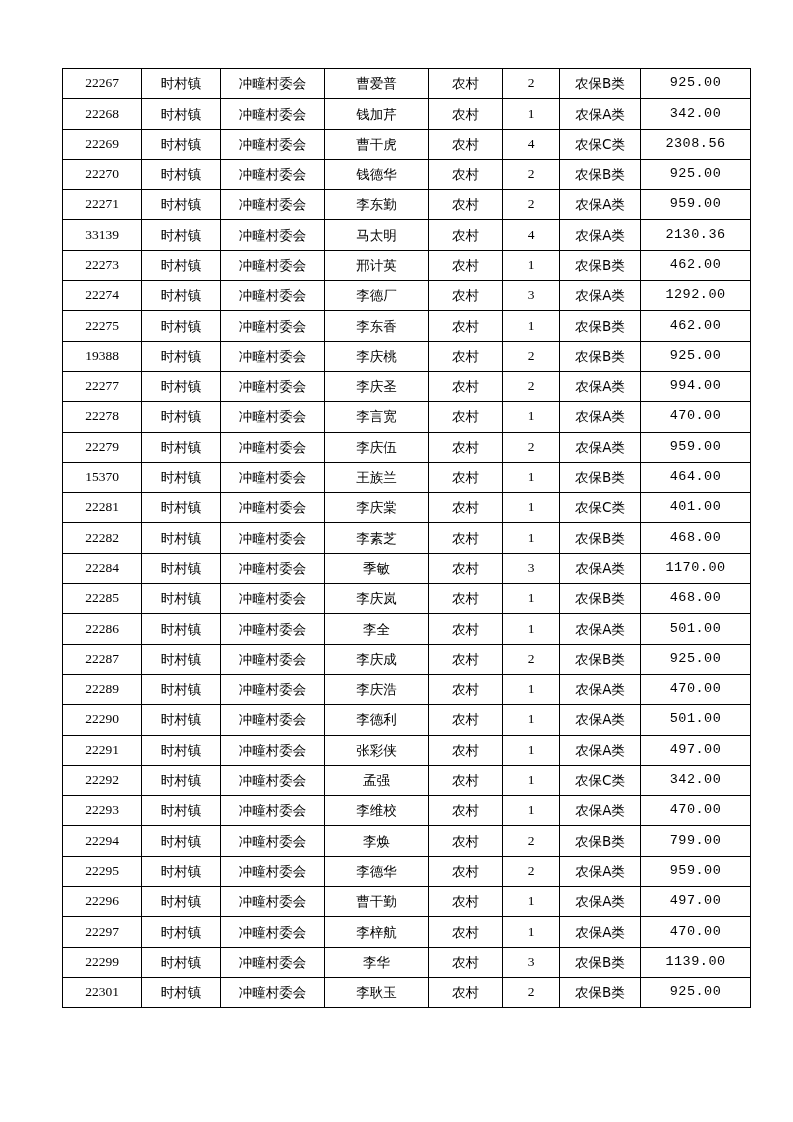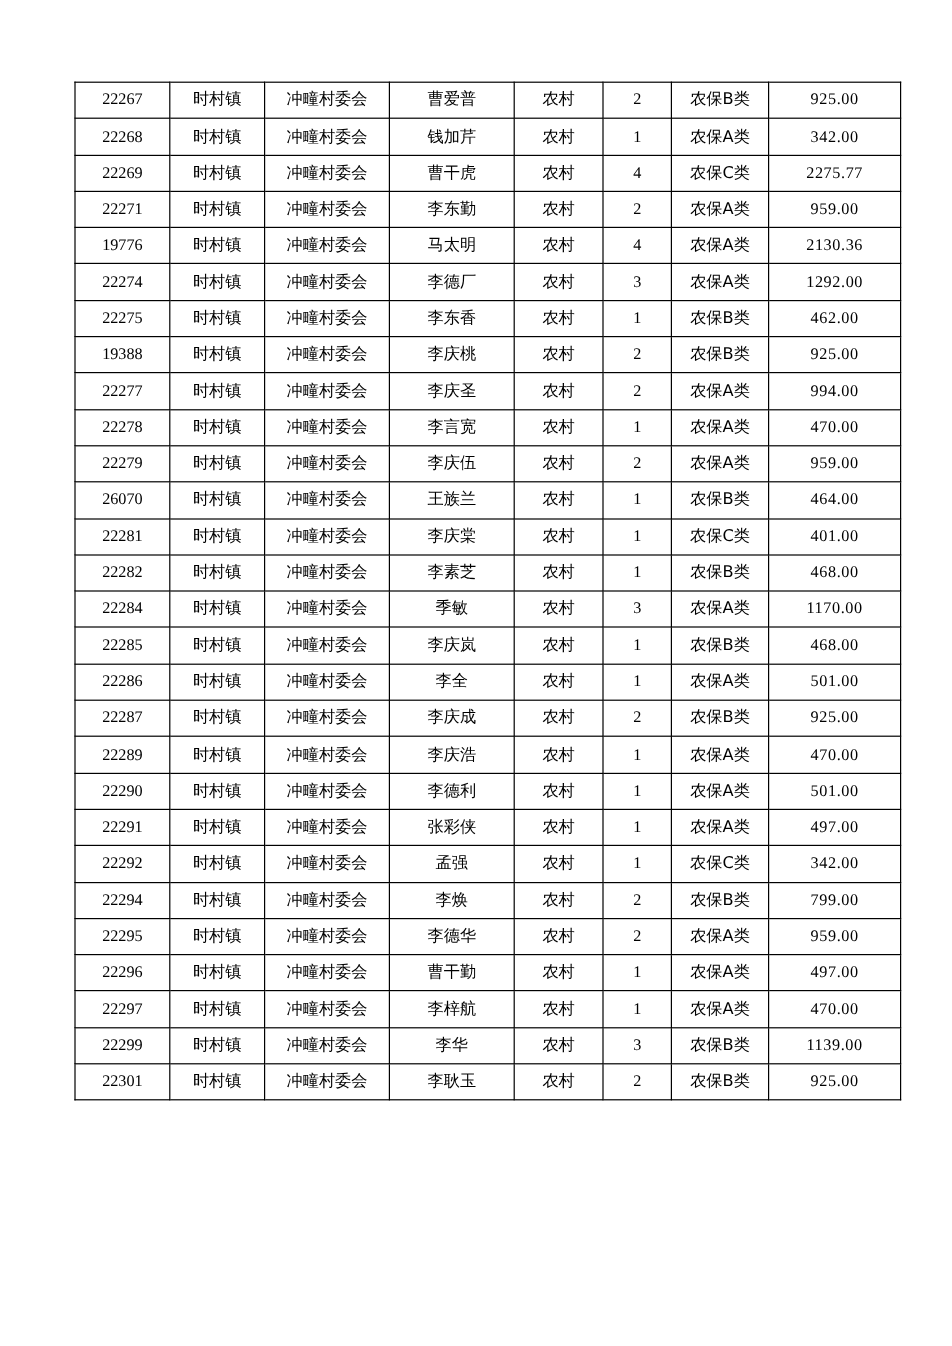--- a/index.html
+++ b/index.html
@@ -43,21 +43,21 @@
   col.c-name  { width: 104px; }
   col.c-type  { width: 74px; }
   col.c-num   { width: 57px; }
   col.c-cat   { width: 81px; }
   col.c-amt   { width: 110px; }
 
   td.num-cell {
     font-family: "Liberation Serif", "DejaVu Serif", serif;
   }
   td.amt-cell {
-    font-family: Liberation Serif, serif;
+    font-family: Liberation Mono, monospace;
     letter-spacing: 0.5px;
   }
   td.cn {
     font-family: "DejaVu Sans", "Liberation Sans", sans-serif;
     font-size: 12.5px;
   }
 </style>
 </head>
 <body>
 
@@ -95,43 +95,63 @@
           <td class="amt-cell">342.00</td>
         </tr>
         <tr>
           <td class="num-cell">22269</td>
           <td class="cn">时村镇</td>
           <td class="cn">冲疃村委会</td>
           <td class="cn">曹干虎</td>
           <td class="cn">农村</td>
           <td class="num-cell">4</td>
           <td class="cn">农保C类</td>
-          <td class="amt-cell">2275.77</td>
+          <td class="amt-cell">2308.56</td>
+        </tr>
+        <tr>
+          <td class="num-cell">22270</td>
+          <td class="cn">时村镇</td>
+          <td class="cn">冲疃村委会</td>
+          <td class="cn">钱德华</td>
+          <td class="cn">农村</td>
+          <td class="num-cell">2</td>
+          <td class="cn">农保B类</td>
+          <td class="amt-cell">925.00</td>
         </tr>
         <tr>
           <td class="num-cell">22271</td>
           <td class="cn">时村镇</td>
           <td class="cn">冲疃村委会</td>
           <td class="cn">李东勤</td>
           <td class="cn">农村</td>
           <td class="num-cell">2</td>
           <td class="cn">农保A类</td>
           <td class="amt-cell">959.00</td>
         </tr>
         <tr>
-          <td class="num-cell">19776</td>
+          <td class="num-cell">33139</td>
           <td class="cn">时村镇</td>
           <td class="cn">冲疃村委会</td>
           <td class="cn">马太明</td>
           <td class="cn">农村</td>
           <td class="num-cell">4</td>
           <td class="cn">农保A类</td>
           <td class="amt-cell">2130.36</td>
         </tr>
         <tr>
+          <td class="num-cell">22273</td>
+          <td class="cn">时村镇</td>
+          <td class="cn">冲疃村委会</td>
+          <td class="cn">邢计英</td>
+          <td class="cn">农村</td>
+          <td class="num-cell">1</td>
+          <td class="cn">农保B类</td>
+          <td class="amt-cell">462.00</td>
+        </tr>
+        <tr>
           <td class="num-cell">22274</td>
           <td class="cn">时村镇</td>
           <td class="cn">冲疃村委会</td>
           <td class="cn">李德厂</td>
           <td class="cn">农村</td>
           <td class="num-cell">3</td>
           <td class="cn">农保A类</td>
           <td class="amt-cell">1292.00</td>
         </tr>
         <tr>
@@ -178,21 +198,21 @@
           <td class="num-cell">22279</td>
           <td class="cn">时村镇</td>
           <td class="cn">冲疃村委会</td>
           <td class="cn">李庆伍</td>
           <td class="cn">农村</td>
           <td class="num-cell">2</td>
           <td class="cn">农保A类</td>
           <td class="amt-cell">959.00</td>
         </tr>
         <tr>
-          <td class="num-cell">26070</td>
+          <td class="num-cell">15370</td>
           <td class="cn">时村镇</td>
           <td class="cn">冲疃村委会</td>
           <td class="cn">王族兰</td>
           <td class="cn">农村</td>
           <td class="num-cell">1</td>
           <td class="cn">农保B类</td>
           <td class="amt-cell">464.00</td>
         </tr>
         <tr>
           <td class="num-cell">22281</td>
@@ -286,20 +306,30 @@
         </tr>
         <tr>
           <td class="num-cell">22292</td>
           <td class="cn">时村镇</td>
           <td class="cn">冲疃村委会</td>
           <td class="cn">孟强</td>
           <td class="cn">农村</td>
           <td class="num-cell">1</td>
           <td class="cn">农保C类</td>
           <td class="amt-cell">342.00</td>
+        </tr>
+        <tr>
+          <td class="num-cell">22293</td>
+          <td class="cn">时村镇</td>
+          <td class="cn">冲疃村委会</td>
+          <td class="cn">李维校</td>
+          <td class="cn">农村</td>
+          <td class="num-cell">1</td>
+          <td class="cn">农保A类</td>
+          <td class="amt-cell">470.00</td>
         </tr>
         <tr>
           <td class="num-cell">22294</td>
           <td class="cn">时村镇</td>
           <td class="cn">冲疃村委会</td>
           <td class="cn">李焕</td>
           <td class="cn">农村</td>
           <td class="num-cell">2</td>
           <td class="cn">农保B类</td>
           <td class="amt-cell">799.00</td>

